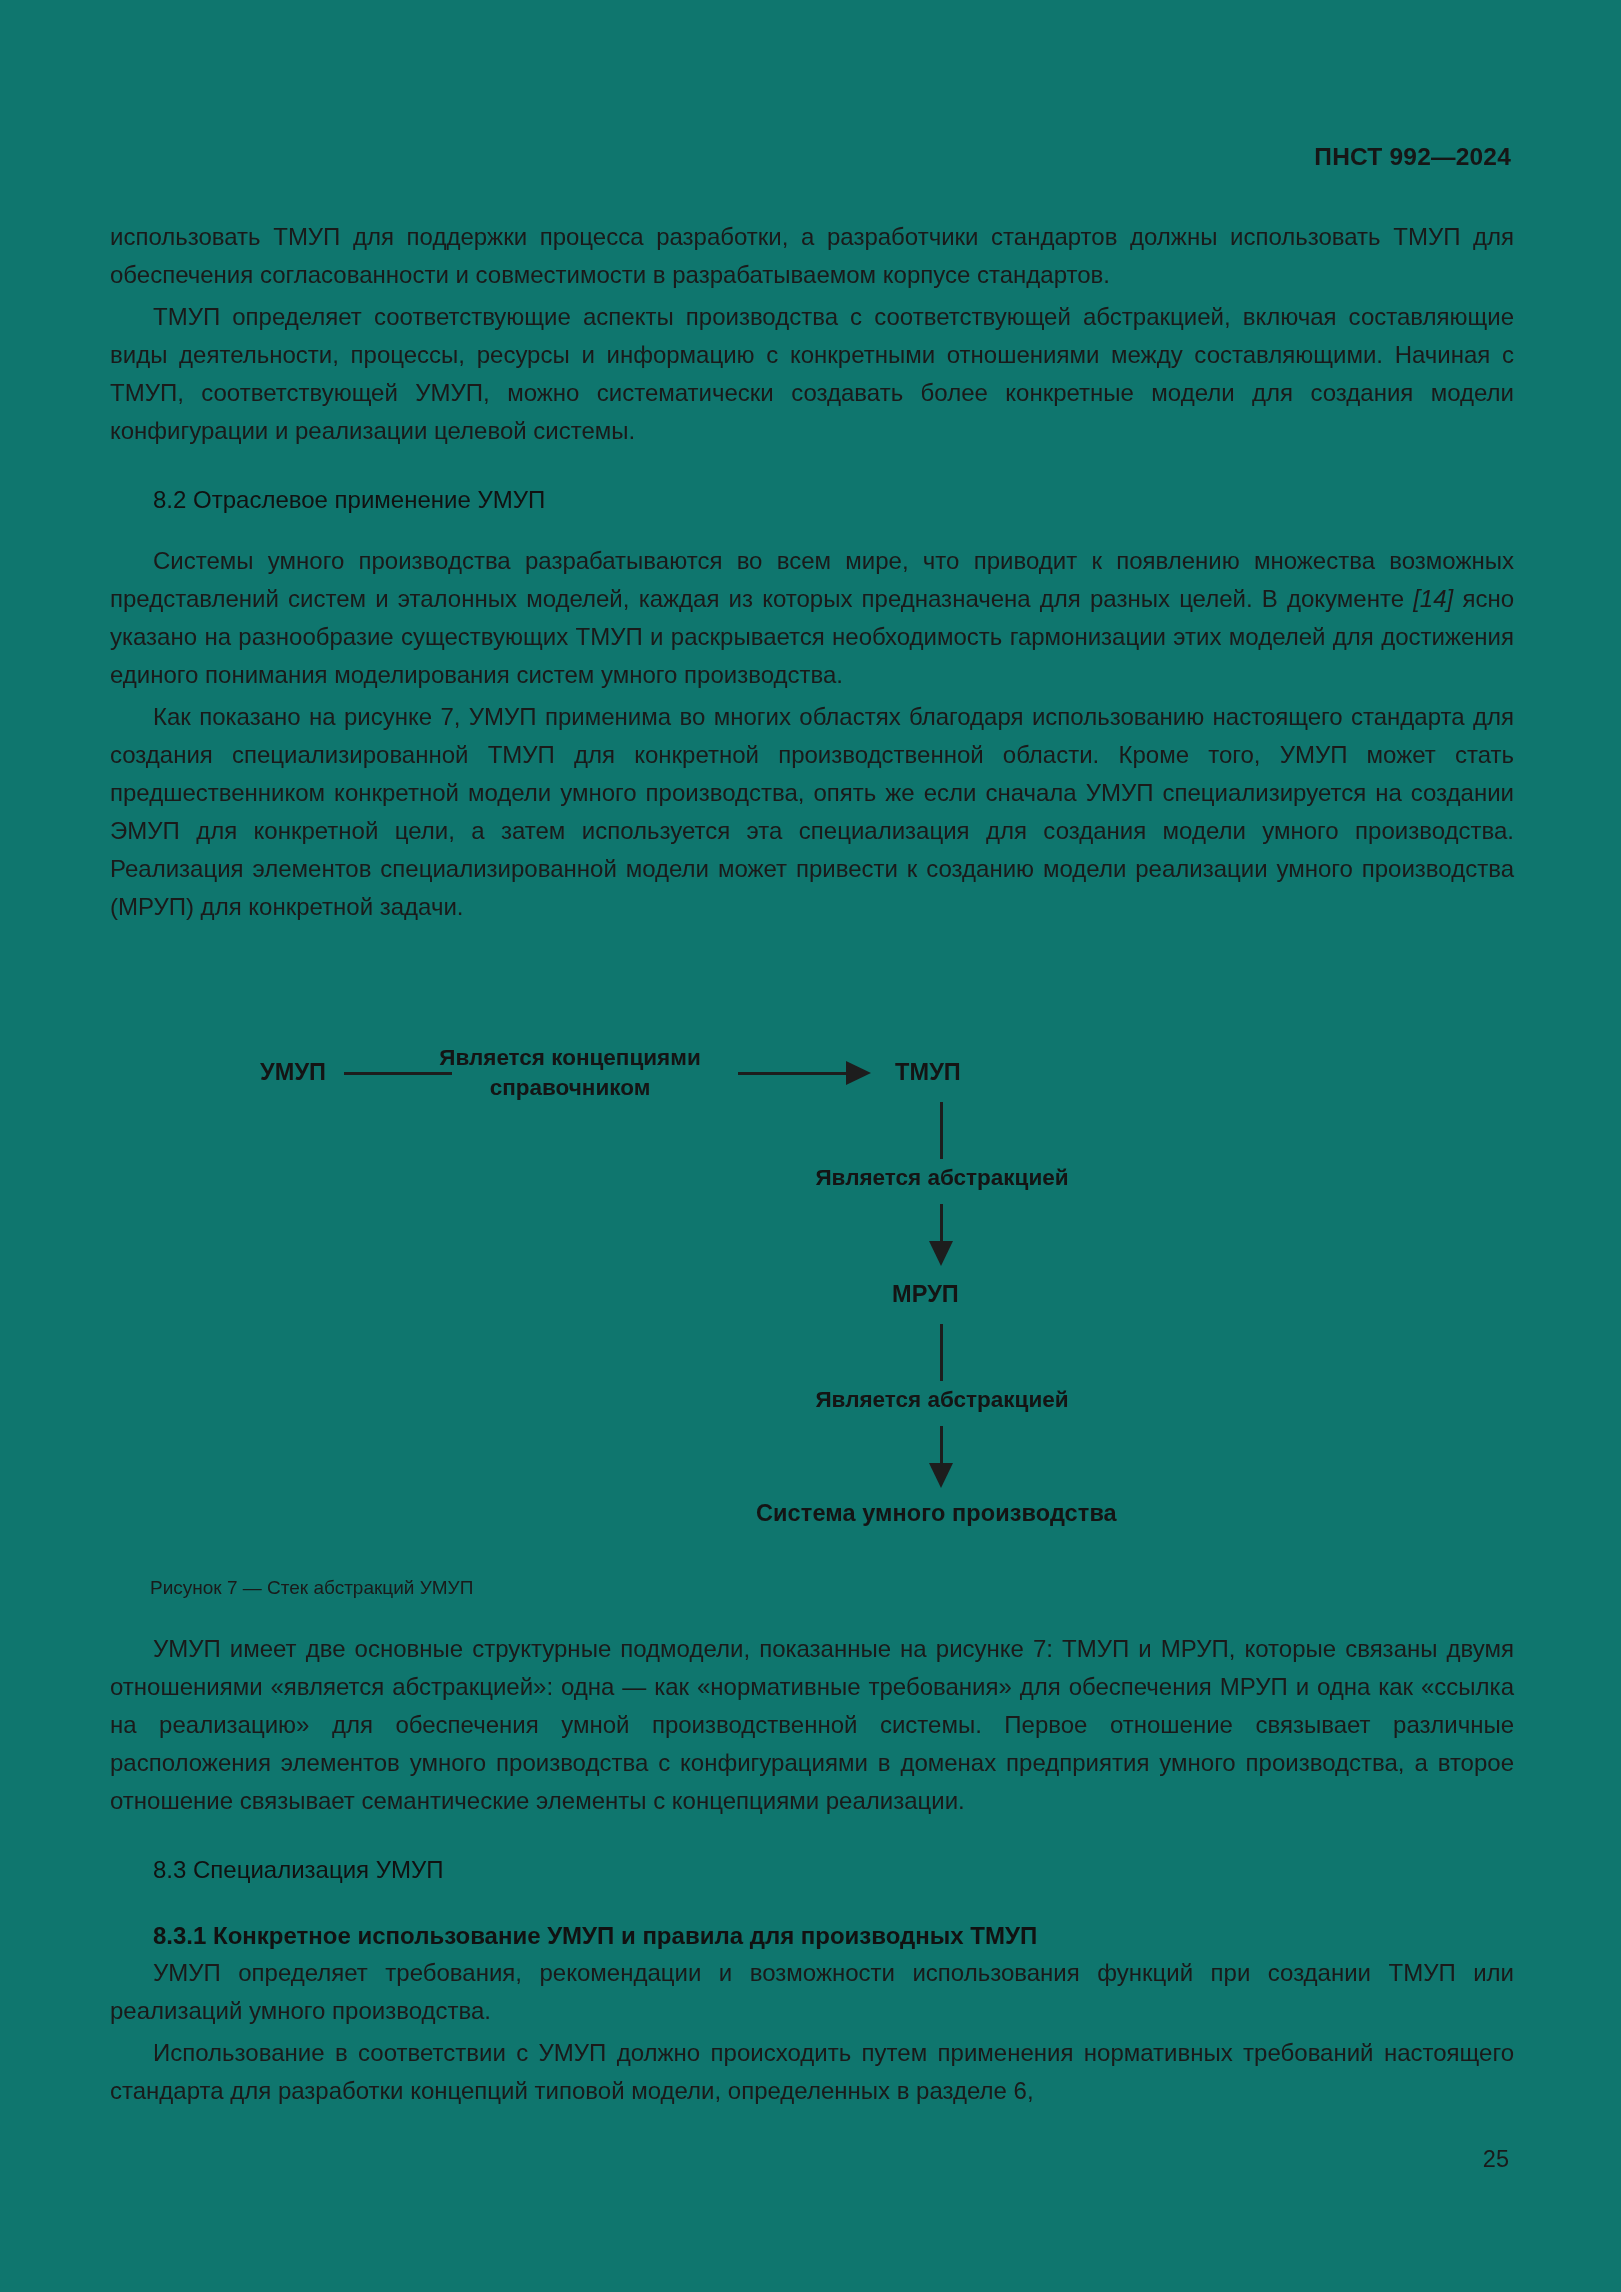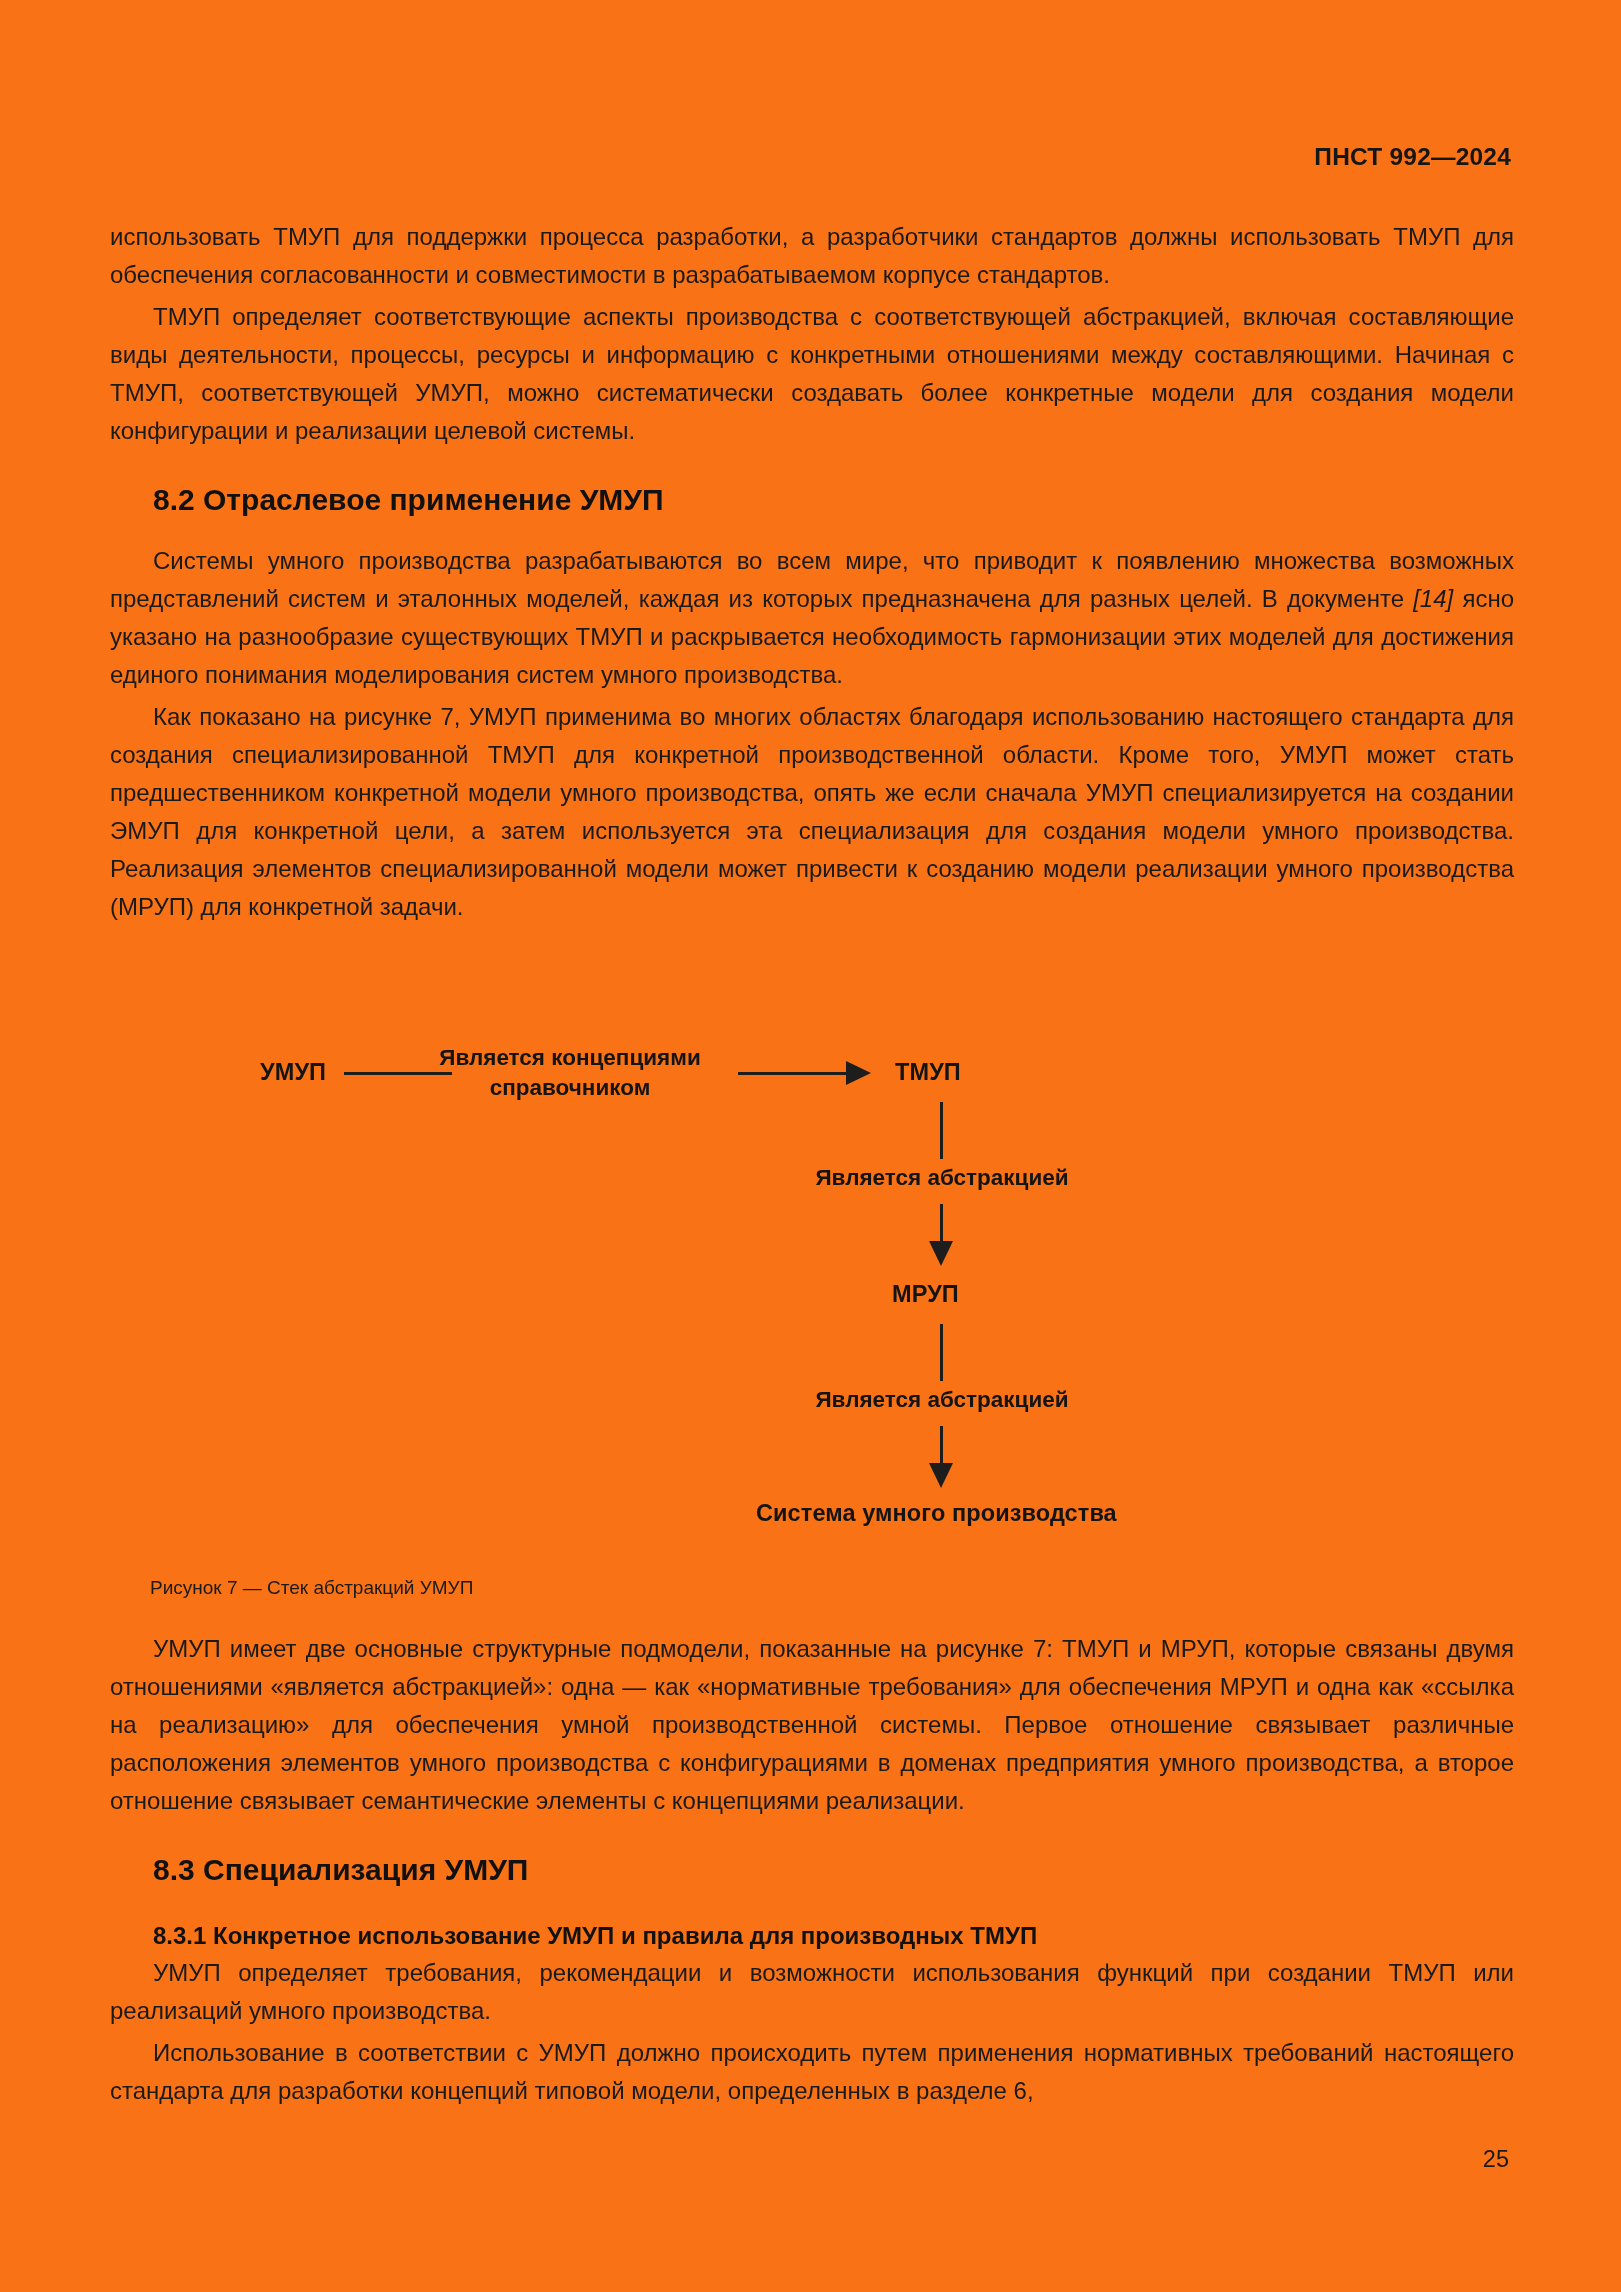--- a/index.html
+++ b/index.html
@@ -4,21 +4,21 @@
 <style>
   html, body {
     margin: 0;
     padding: 0;
     background: #ffffff;
   }
   .page {
     position: relative;
     width: 1621px;
     height: 2293px;
-    background: #f97316;
+    background: #0f766e;
     font-family: "Liberation Sans", "DejaVu Sans", sans-serif;
     color: #1a1a1a;
     box-sizing: border-box;
     overflow: hidden;
   }
 
   
   .doc-header {
     position: absolute;
     top: 143px;
@@ -53,22 +53,22 @@
   p.body + p.body {
     margin-top: 4px;
   }
 
   em.ref {
     font-style: italic;
   }
 
   h2.heading {
     margin: 33px 0 25.5px 43px;
-    font-size: 30px;
-    font-weight: bold;
+    font-size: 24px;
+    font-weight: normal;
     line-height: 33px;
     color: #111111;
   }
   h3.heading {
     margin: 33px 0 2px 43px;
     font-size: 24px;
     font-weight: bold;
     line-height: 33px;
     color: #111111;
   }

